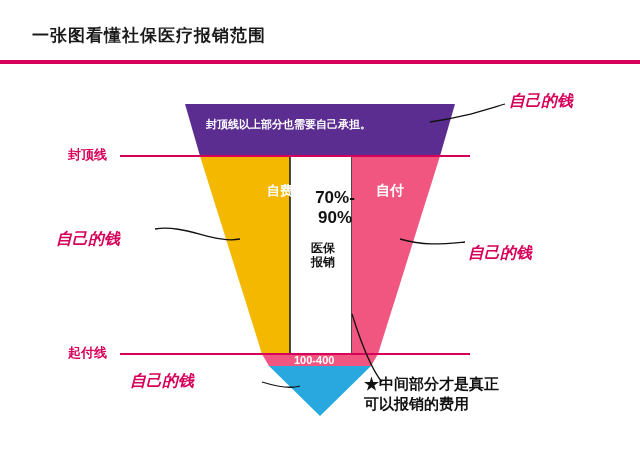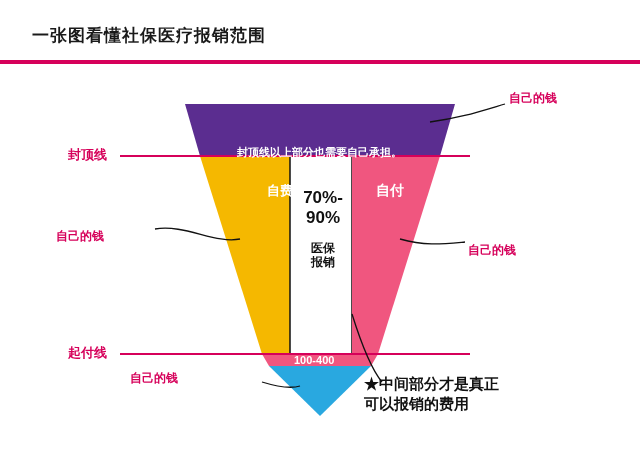--- a/index.html
+++ b/index.html
@@ -66,23 +66,24 @@
     white-space: pre;
     line-height: 1.15;
   }
   .axis-label {
     font-size: 13px;
     font-weight: bold;
     color: #d6005a;
     text-align: right;
   }
   .callout {
-    font-size: 12px;
+    font-size: 16px;
     font-weight: bold;
     color: #d6005a;
+    font-style: italic;
   }
   .cap-text {
     font-size: 11px;
     font-weight: bold;
     color: #ffffff;
   }
   .zifei {
     font-size: 13px;
     font-weight: bold;
     color: #ffffff;
@@ -155,29 +156,29 @@
 
       <line x1="120" y1="290" x2="470" y2="290" stroke="#d6005a" stroke-width="2"></line>
 
       <path d="M 430,58 C 460,54 478,48 505,40" fill="none" stroke="#111111" stroke-width="1.3"></path>
       <path d="M 240,175 C 215,180 185,160 155,165" fill="none" stroke="#111111" stroke-width="1.3"></path>
       <path d="M 400,175 C 425,182 442,180 465,178" fill="none" stroke="#111111" stroke-width="1.3"></path>
       <path d="M 300,322 C 290,325 275,322 262,318" fill="none" stroke="#111111" stroke-width="1.3"></path>
       <path d="M 352,250 C 362,282 372,306 382,318" fill="none" stroke="#111111" stroke-width="1.3"></path>
     </svg>
 
-    <div class="lbl cap-text" style="left:237px; top:54px;margin-top:28px;">封顶线以上部分也需要自己承担。</div>
+    <div class="lbl cap-text" style="left:206px; top:54px;">封顶线以上部分也需要自己承担。</div>
 
     <div class="lbl axis-label" style="left:68px; top:84px;">封顶线</div>
     <div class="lbl axis-label" style="left:68px; top:282px;">起付线</div>
 
     <div class="lbl zifei" style="left:239px; top:120px;">自费</div>
     <div class="lbl zifu" style="left:376px; top:118px;">自付</div>
 
-    <div class="lbl pct" style="left:300px; top:124px; width:46px;">70%-
+    <div class="lbl pct" style="left:312px; top:124px; width:46px;">70%-
 90%</div>
     <div class="lbl mid-label" style="left:298px; top:178px; width:50px;">医保
 报销</div>
 
     <div class="lbl account" style="left:370px; top:150px; width:38px;">个人
 账户</div>
 
     <div class="lbl amount" style="left:294px; top:290px;">100-400</div>
 
     <div class="lbl callout" style="left:509px; top:28px;">自己的钱</div>

